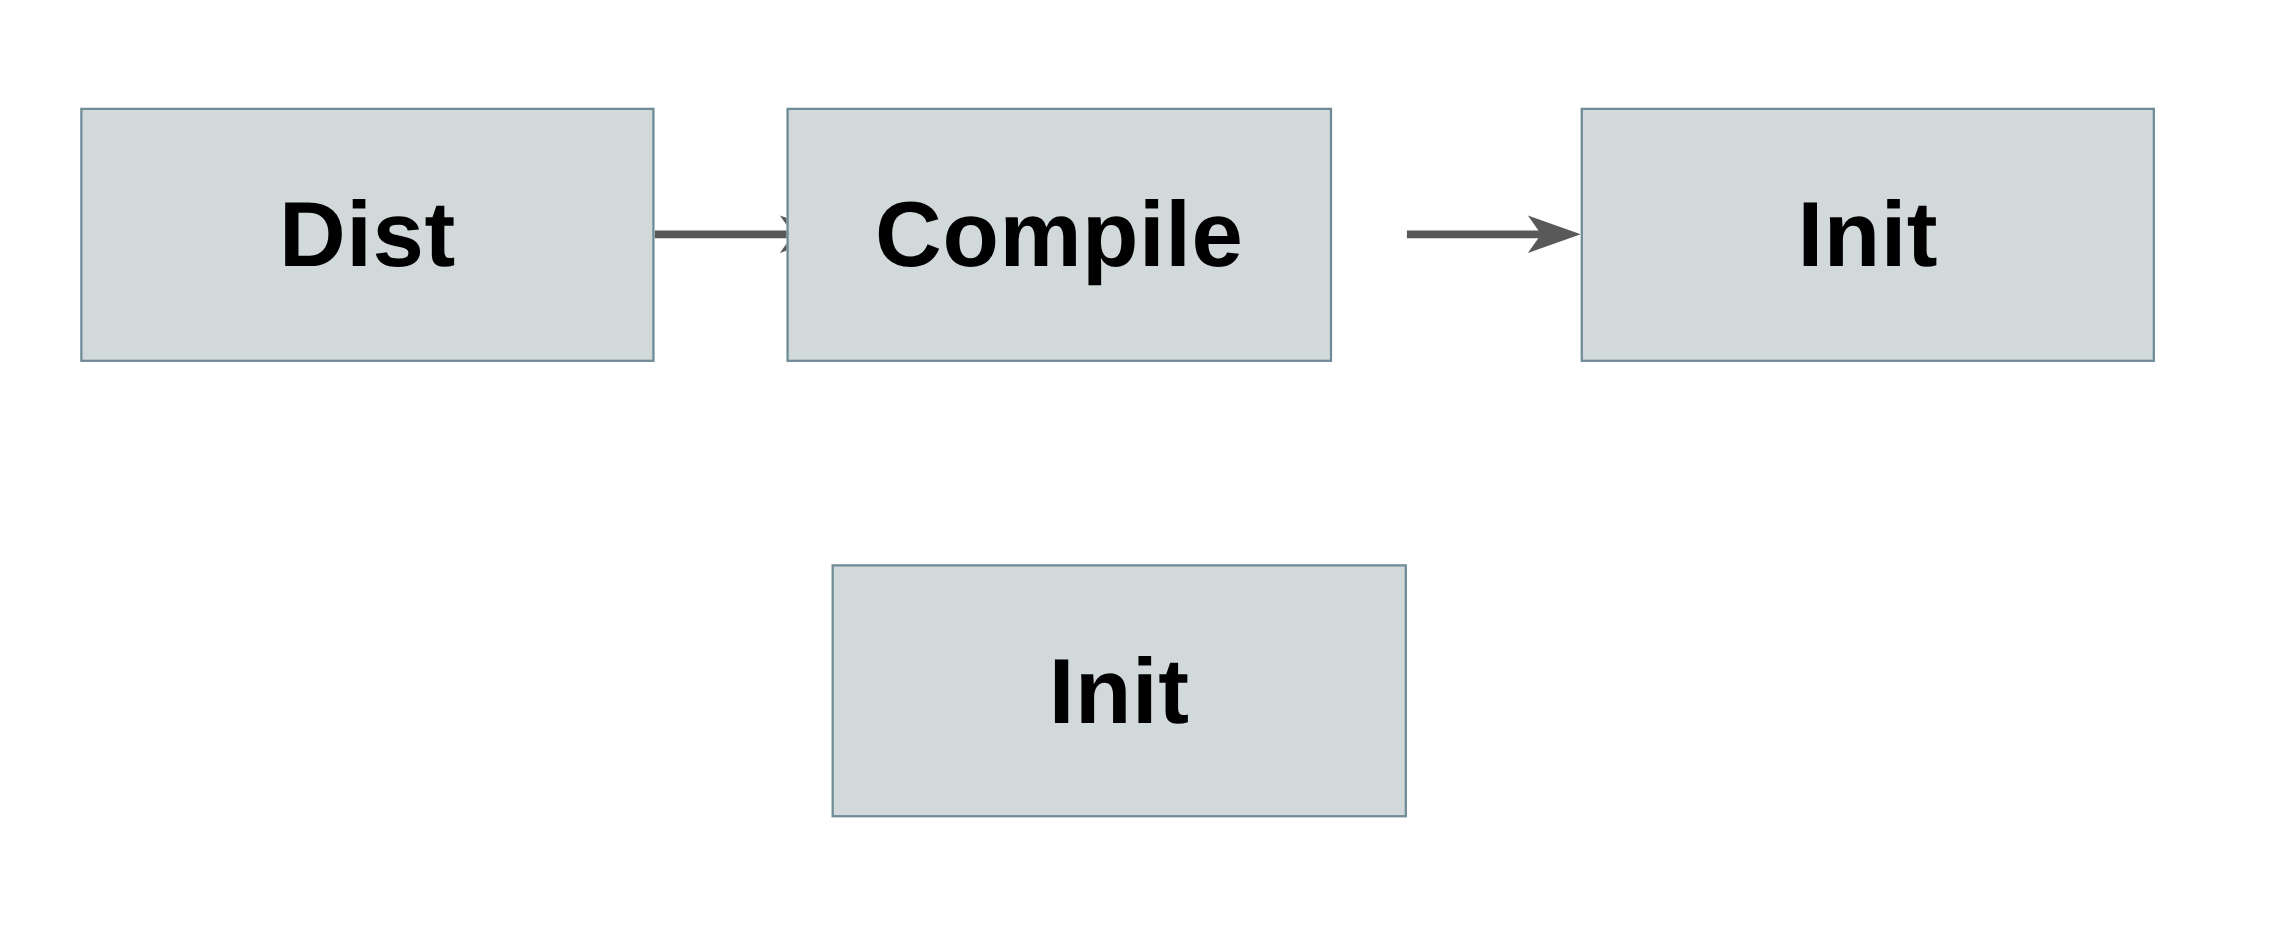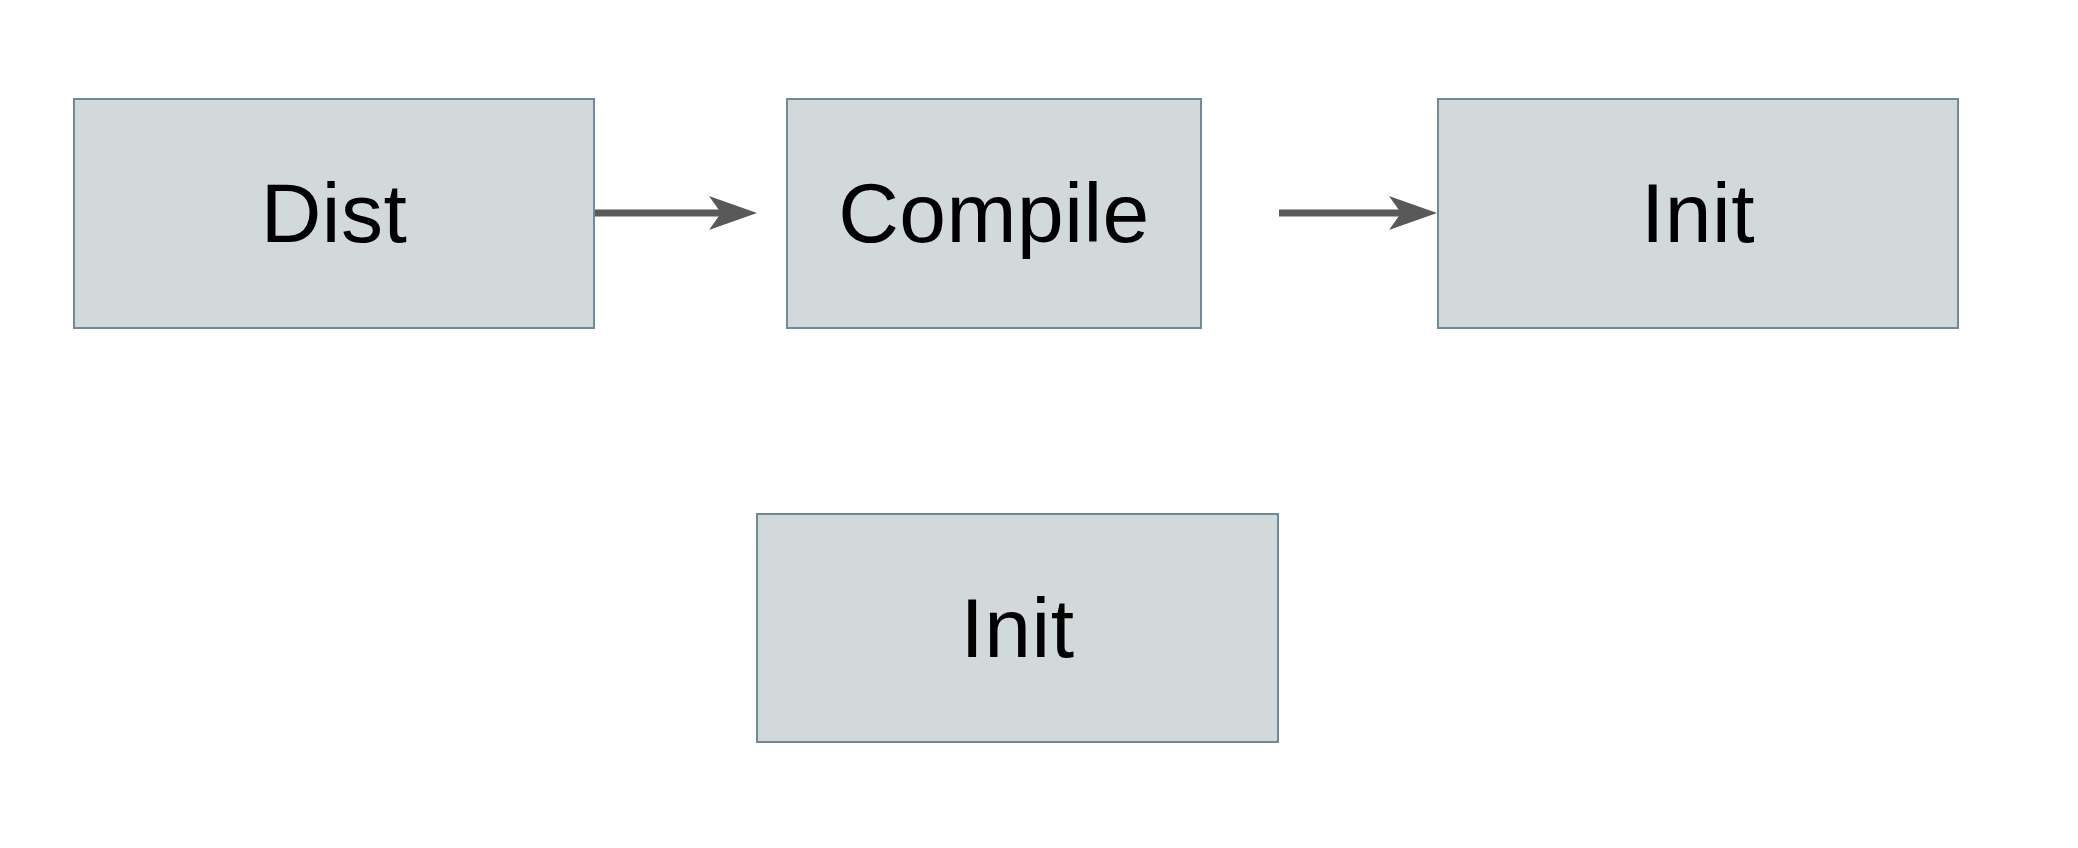--- a/index.html
+++ b/index.html
@@ -17,26 +17,26 @@
   }
   .node {
     position: absolute;
     box-sizing: border-box;
     background: var(--box-fill, #d1d9db);
     border: 2.5px solid var(--box-border, #6e8b97);
     display: flex;
     align-items: center;
     justify-content: center;
     font-size: 84px;
-    font-weight: 400;
+    font-weight: 700;
     color: var(--text-color, #000000);
     letter-spacing: 0.5px;
   }
   .node-dist    { left: 73px;   top: 98px;  width: 522px; height: 231px; }
-  .node-compile { left: 786px;  top: 98px;  width: 416px; height: 231px; }
+  .node-compile { left: 715px;  top: 98px;  width: 496px; height: 231px; }
   .node-init    { left: 1437px; top: 98px;  width: 522px; height: 231px; }
   .node-clean   { left: 756px;  top: 513px; width: 523px; height: 230px; }
   .edges {
     position: absolute;
     left: 0; top: 0;
     width: 2078px;
     height: 848px;
     pointer-events: none;
   }
   .edge-line { stroke: var(--arrow-color, #595959); stroke-width: 7; }

